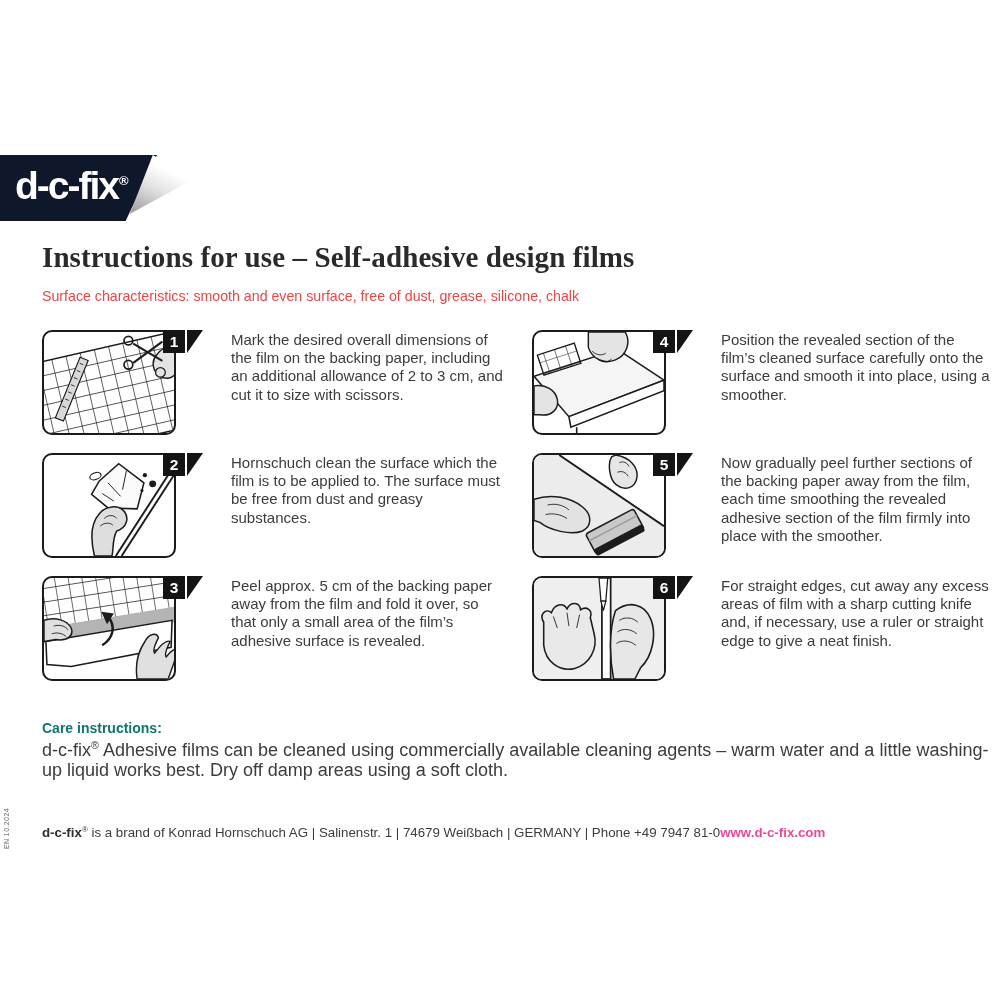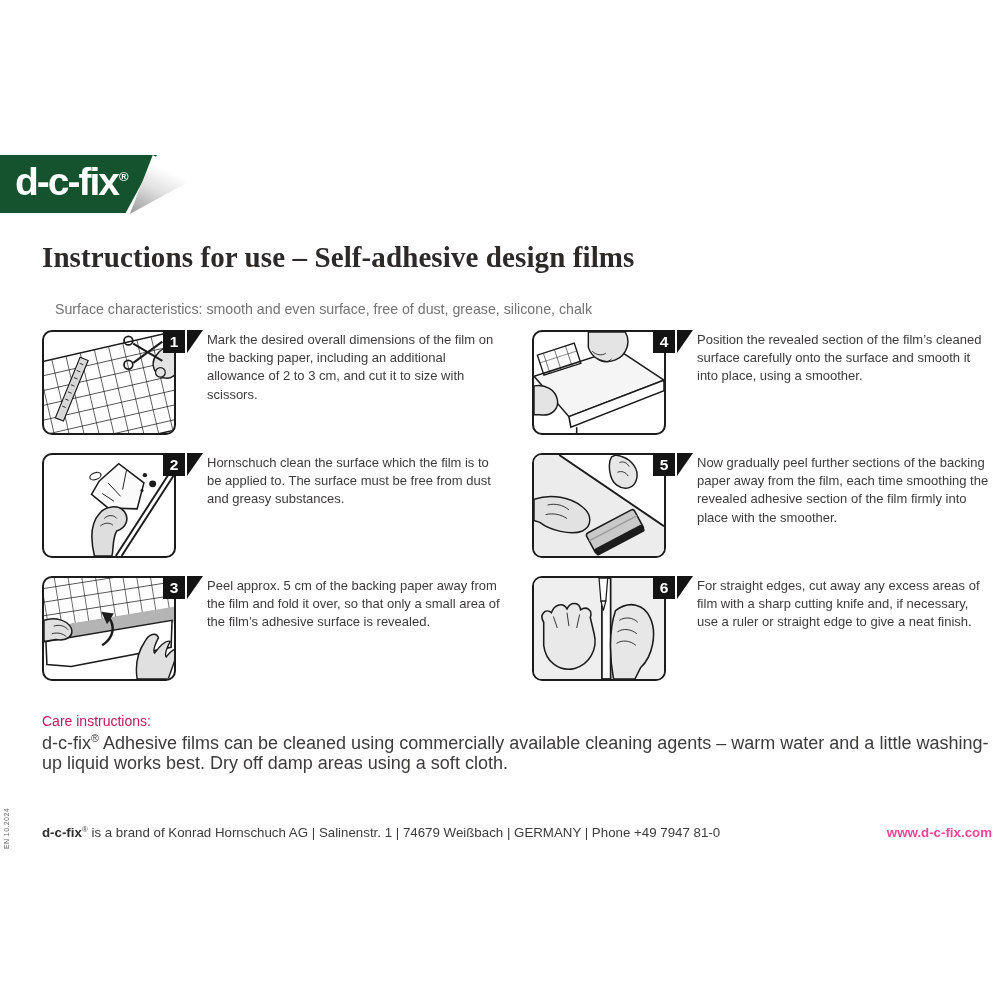--- a/index.html
+++ b/index.html
@@ -6,41 +6,41 @@
   body{
     width:1000px;height:1000px;background:#ffffff;position:relative;overflow:hidden;
     font-family:"Liberation Sans",sans-serif;color:#3d3c3b;
     -webkit-font-smoothing:antialiased;
   }
   .page{position:absolute;inset:0;}
 
   
   .logo{position:absolute;left:0;top:155px;width:200px;height:66px;}
   .logo-black{
-    position:absolute;left:0;top:0;width:157px;height:58px;background:#14532d;
+    position:absolute;left:0;top:0;width:157px;height:66px;background:#0f172a;
     clip-path:polygon(0 0,100% 0,80% 100%,0 100%);
   }
   .logo-text{
     position:absolute;left:15px;top:50%;transform:translateY(-54%);
     color:#fff;font-weight:bold;font-size:39px;letter-spacing:-2px;white-space:nowrap;
   }
   .logo-reg{font-size:13px;vertical-align:super;letter-spacing:0;margin-left:1px;}
   .logo-curl{
     position:absolute;left:124px;top:0;width:72px;height:62px;
     background:linear-gradient(205deg,#ffffff 30%,#e2e2e2 55%,#9d9d9d 92%);
     clip-path:polygon(40% 0,98% 38%,8% 95%);
   }
 
   
   .title{
     position:absolute;left:42px;top:241px;margin:0;
     font-family:"Liberation Serif",serif;font-weight:700;font-size:29px;color:#2c2a29;
     letter-spacing:0.1px;
   }
-  .subtitle{position:absolute;left:42px;top:288px;margin:13px;font-size:14.2px;color:#737373;}
+  .subtitle{position:absolute;left:42px;top:288px;margin:0;font-size:14.2px;color:#ef4444;}
 
   
   .steps{
     position:absolute;left:42px;top:330px;width:948px;
     display:grid;grid-template-columns:463px 458px;column-gap:27px;
     grid-template-rows:repeat(3,123px);grid-auto-flow:column;
   }
   .step{display:flex;align-items:flex-start;gap:31px;}
   .illus-wrap{position:relative;width:134px;height:105px;flex-shrink:0;}
   .illus{
@@ -49,32 +49,32 @@
   }
   .illus svg{display:block;width:100%;height:100%;}
   .badge-num{
     position:absolute;top:0;right:-9px;width:22px;height:23px;background:#141414;
     color:#fff;font-weight:bold;font-size:15.5px;text-align:center;line-height:23px;
   }
   .badge-flag{
     position:absolute;top:0;right:-27px;width:16px;height:23px;background:#141414;
     clip-path:polygon(0 0,100% 0,0 100%);
   }
-  .step-text{font-size:13px;line-height:18.2px;padding-top:1px;color:#3d3c3b;}
+  .step-text{font-size:15px;line-height:18.2px;padding-top:1px;color:#3d3c3b;margin-left:24px;}
 
   
   .care{position:absolute;left:42px;top:704px;width:952px;}
-  .care-head{font-weight:normal;font-size:14px;margin:9px 0 5px 0;color:#be185d;}
+  .care-head{font-weight:bold;font-size:14px;margin:16px 0 5px 0;color:#0f766e;}
   .care-body{margin:0;font-size:18px;line-height:19.5px;color:#3d3c3b;}
   .reg{font-size:60%;vertical-align:super;line-height:0;}
 
   
   .footer{
     position:absolute;left:42px;top:825px;width:950px;
-    display:flex;justify-content:space-between;align-items:baseline;
+    display:flex;align-items:baseline;
     font-size:13.3px;color:#3d3c3b;
   }
   .footer-left b{color:#2f2e2d;}
   .footer-right{font-weight:bold;color:#ec4899;}
 
   .edition{
     position:absolute;left:3px;top:797px;height:52px;
     writing-mode:vertical-rl;transform:rotate(180deg);
     font-size:7px;color:#6a6a6a;letter-spacing:0.4px;
   }

